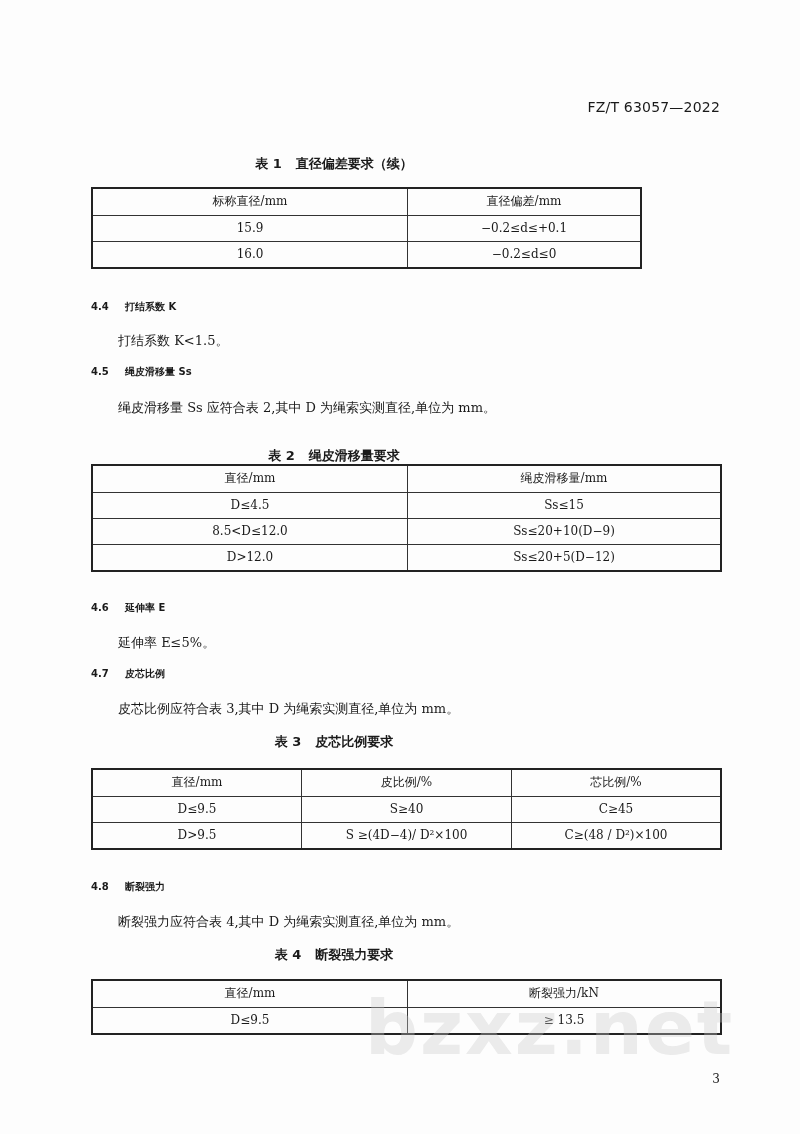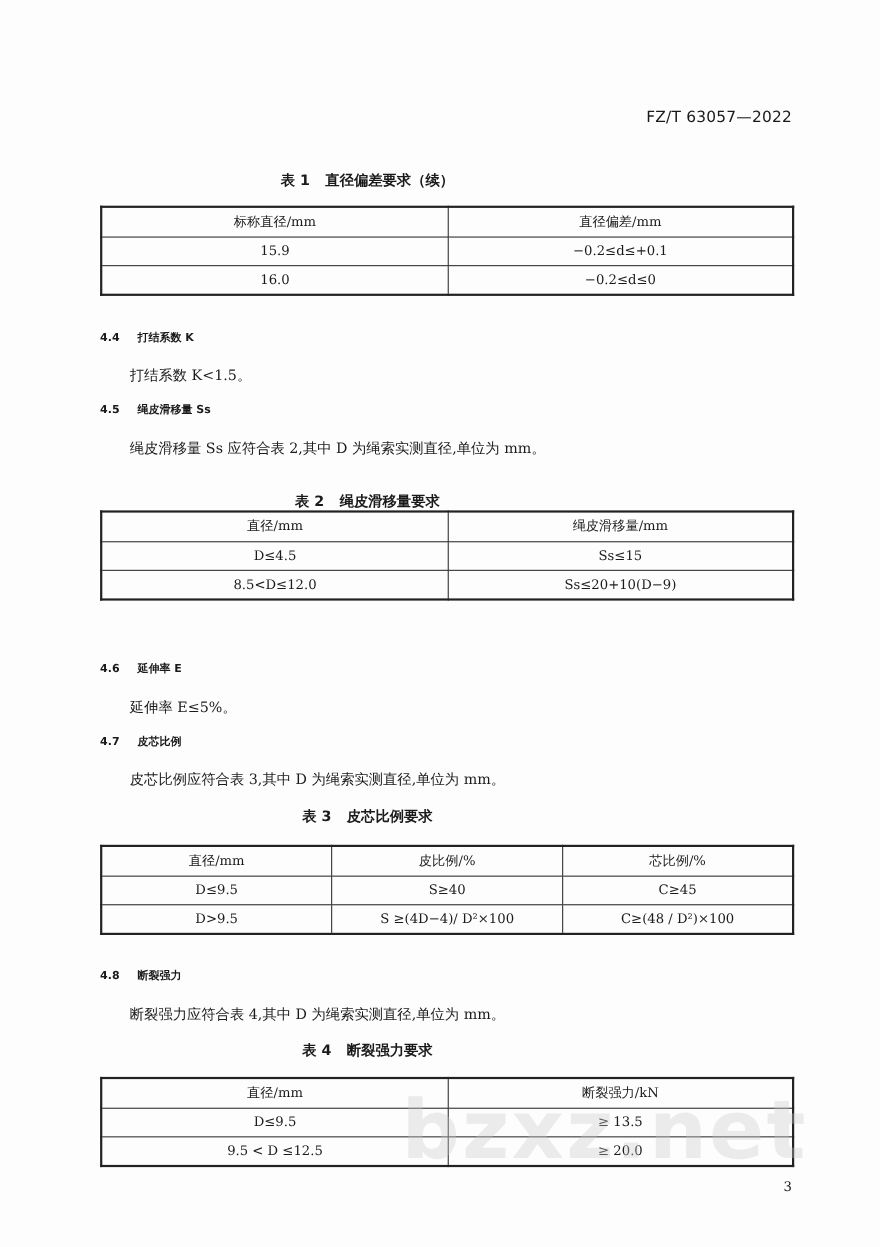--- a/index.html
+++ b/index.html
@@ -20,21 +20,21 @@
   .pageno { right: 80px; top: 1072px; font-size: 12px; }
 </style>
 </head>
 <body>
 
 <div class="abs docno">FZ/T 63057—2022</div>
 
 <div class="abs tcap" style="top:155px;">
   <span class="num">表 1</span><span>直径偏差要求（续）</span>
 </div>
-<table style="left:91px; top:187px; width:631px;">
+<table style="left:91px; top:187px; width:551px;">
   <tbody>
       <tr style="height:27px;">
     <th style="width:314px;">标称直径/mm</th>
     <th>直径偏差/mm</th>
   </tr>
   <tr>
     <td>15.9</td>
     <td>−0.2≤d≤+0.1</td>
   </tr>
   <tr>
@@ -63,20 +63,24 @@
     <th style="width:314px;">直径/mm</th>
     <th>绳皮滑移量/mm</th>
   </tr>
   <tr>
     <td>D≤4.5</td>
     <td>Ss≤15</td>
   </tr>
   <tr>
     <td>8.5&lt;D≤12.0</td>
     <td>Ss≤20+10(D−9)</td>
+  </tr>
+  <tr>
+    <td>D&gt;12.0</td>
+    <td>Ss≤20+5(D−12)</td>
   </tr>
 </tbody>
   </table>
 
 <div class="abs sec" style="top:601px;">
   <span class="no">4.6</span><span>延伸率 E</span>
 </div>
 <div class="abs para" style="top:634px;">延伸率 E≤5%。</div>
 
 <div class="abs sec" style="top:667px;">
@@ -118,22 +122,18 @@
 <table style="left:91px; top:979px; width:631px;">
   <tbody>
       <tr style="height:27px;">
     <th style="width:314px;">直径/mm</th>
     <th>断裂强力/kN</th>
   </tr>
   <tr>
     <td>D≤9.5</td>
     <td>≥ 13.5</td>
   </tr>
-  <tr>
-    <td>9.5 &lt; D ≤12.5</td>
-    <td>≥ 20.0</td>
-  </tr>
 </tbody>
   </table>
 
 <div class="wm">bzxz.net</div>
 
 <div class="abs pageno">3</div>
 
 </body></html>

